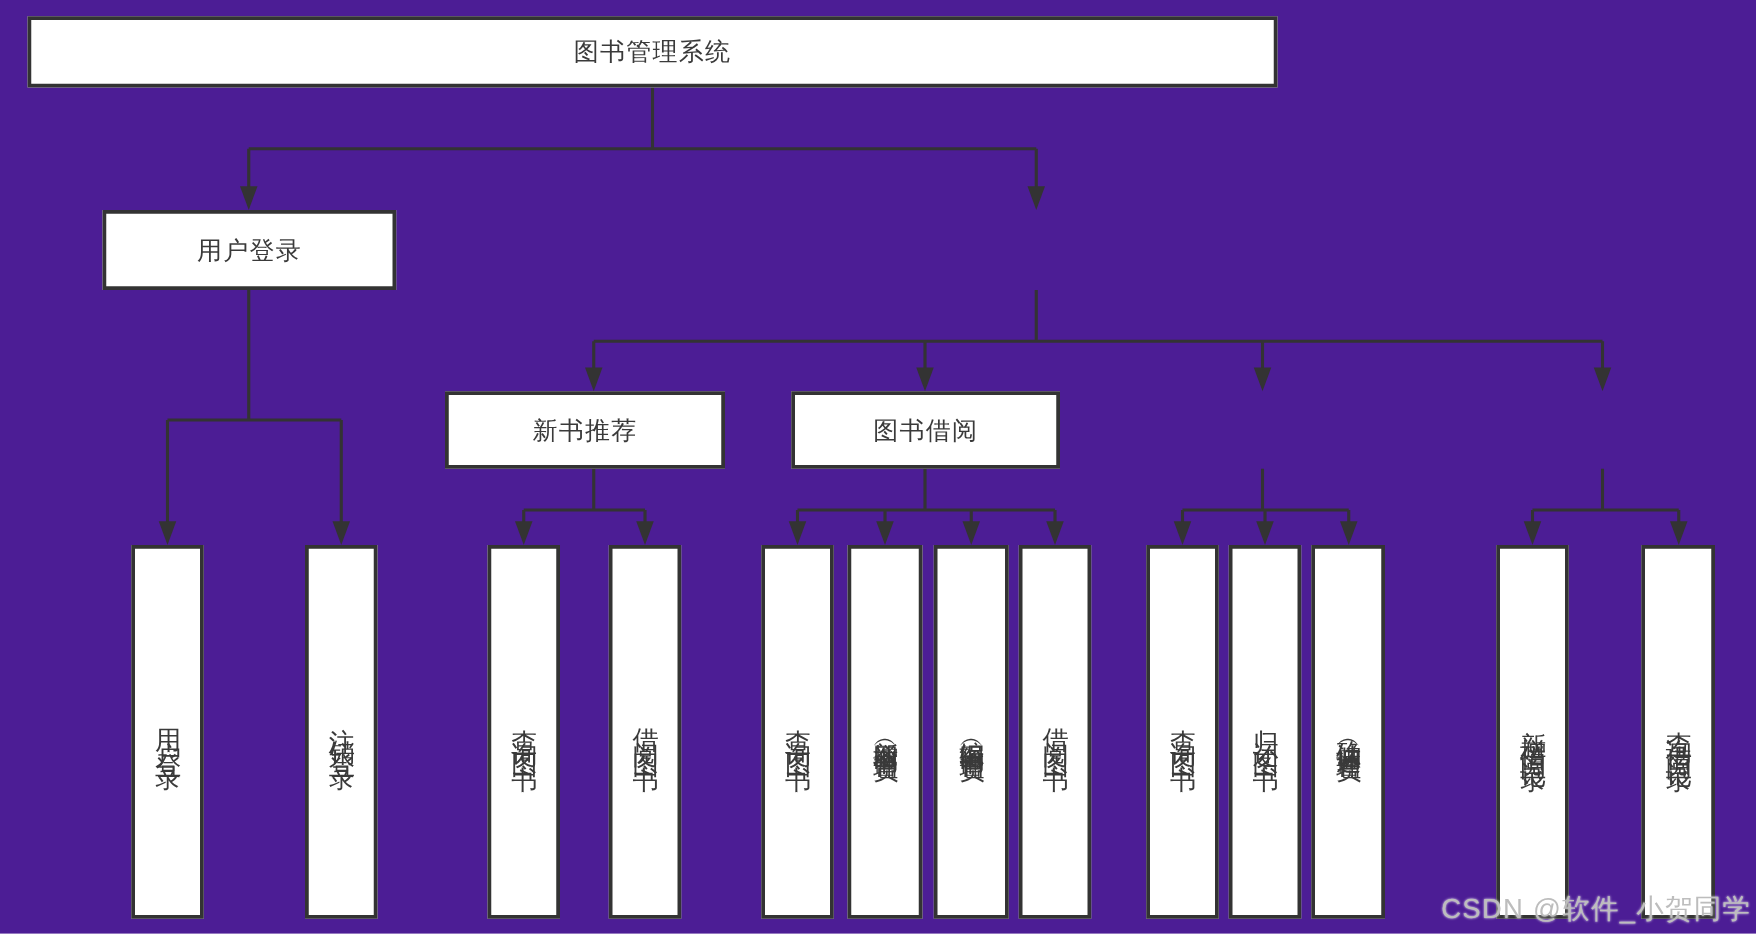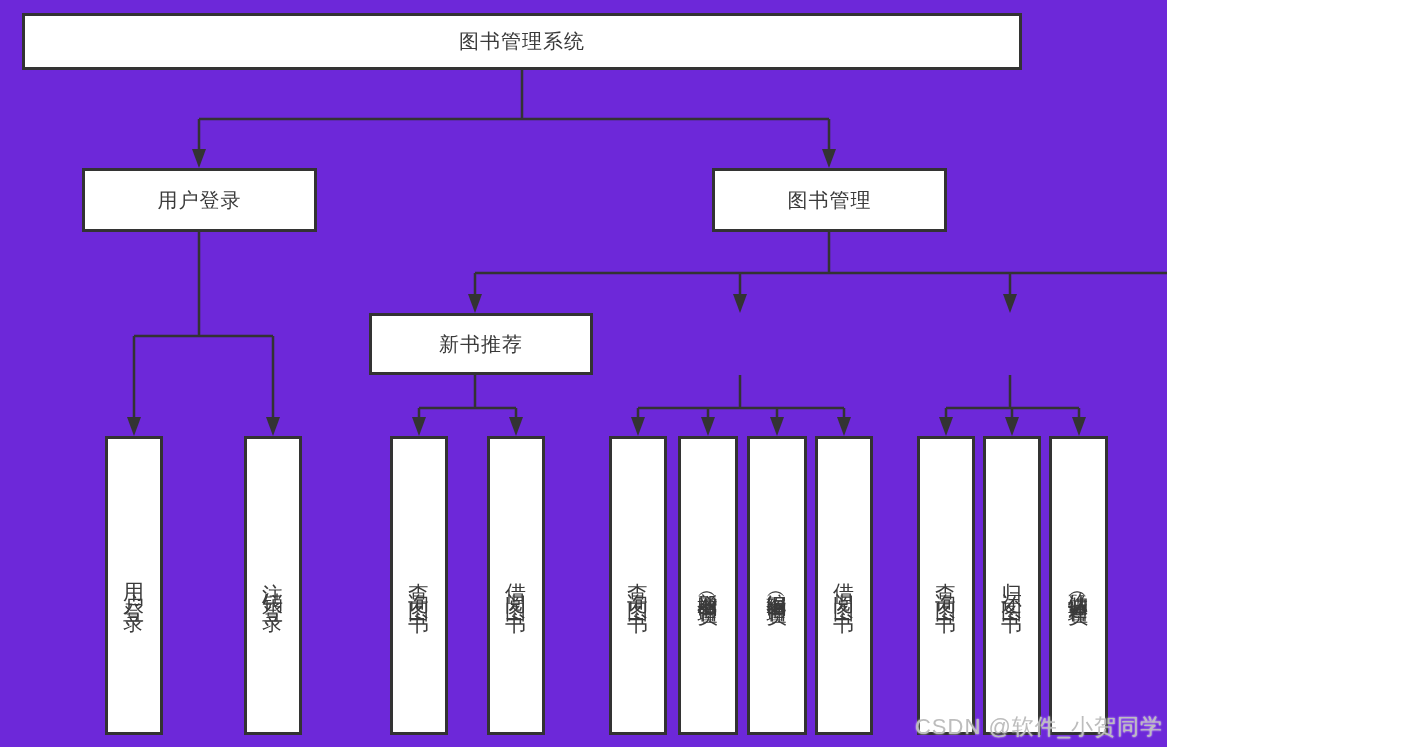--- a/index.html
+++ b/index.html
@@ -1,17 +1,17 @@
 <!DOCTYPE html>
 <html><head>
 <meta charset="utf-8">
 <style>
   html,body{margin:0;padding:0;background:#ffffff;}
   .canvas{
-    position:relative;width:1167px;height:747px;background:#6d28d9;
+    position:relative;width:1405px;height:747px;background:#4c1d95;
     font-family:"Liberation Sans","DejaVu Sans",sans-serif;overflow:hidden;
   }
   .connectors{position:absolute;left:0;top:0;z-index:1;}
   .box{
     position:absolute;box-sizing:border-box;border:3px solid #333333;background:#ffffff;
     display:flex;align-items:center;justify-content:center;
     color:#3a3a3a;z-index:2;
   }
   .hbox{font-size:20px;letter-spacing:1px;}
   .leaf{font-size:21px;}
@@ -62,23 +62,23 @@
       <polygon points="1005,417 1019,417 1012,436"></polygon>
       <polygon points="1072,417 1086,417 1079,436"></polygon>
       <polygon points="1219,417 1233,417 1226,436"></polygon>
       <polygon points="1336,417 1350,417 1343,436"></polygon>
     </g>
   </svg>
 
   <div class="box hbox" style="left:22px;top:13px;width:1000px;height:57px">图书管理系统</div>
 
   <div class="box hbox" style="left:82px;top:168px;width:235px;height:64px">用户登录</div>
-  <div class="box hbox" style="left:712px;top:168px;width:235px;height:64px">图书管理</div>
 
-  <div class="box hbox" style="left:369px;top:313px;width:224px;height:62px">新书推荐</div>
+  <div class="box hbox" style="left:356px;top:313px;width:224px;height:62px">新书推荐</div>
+  <div class="box hbox" style="left:633px;top:313px;width:215px;height:62px">图书借阅</div>
 
   <div class="box leaf ls4" style="left:105px;top:436px;width:58px;height:299px">
     <span class="vtext">用户登录</span>
     </div>
   <div class="box leaf ls4" style="left:244px;top:436px;width:58px;height:299px">
     <span class="vtext">注销登录</span>
     </div>
 
   <div class="box leaf ls4" style="left:390px;top:436px;width:58px;height:299px">
     <span class="vtext">查询图书</span>

